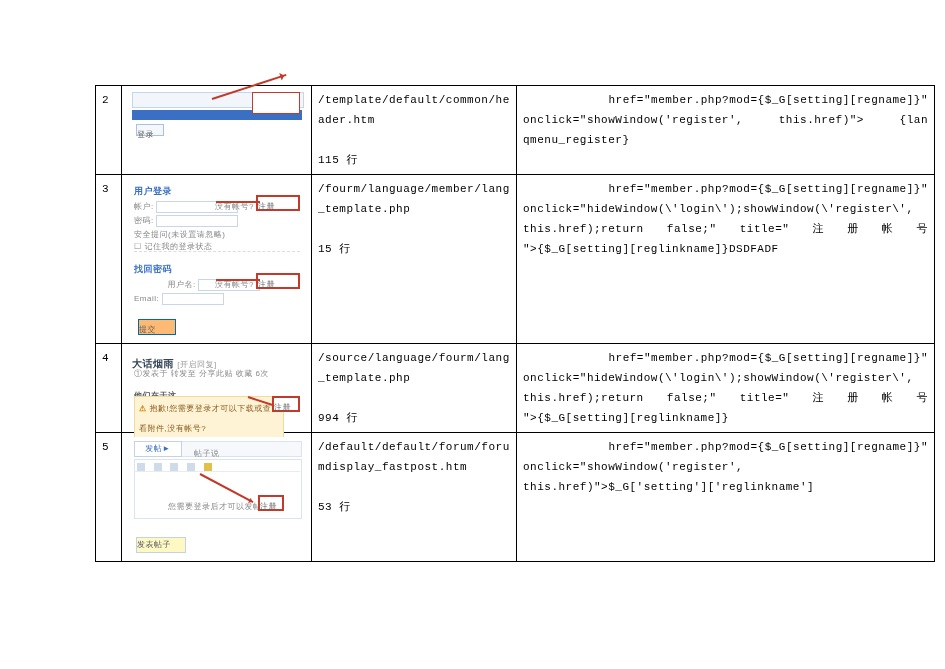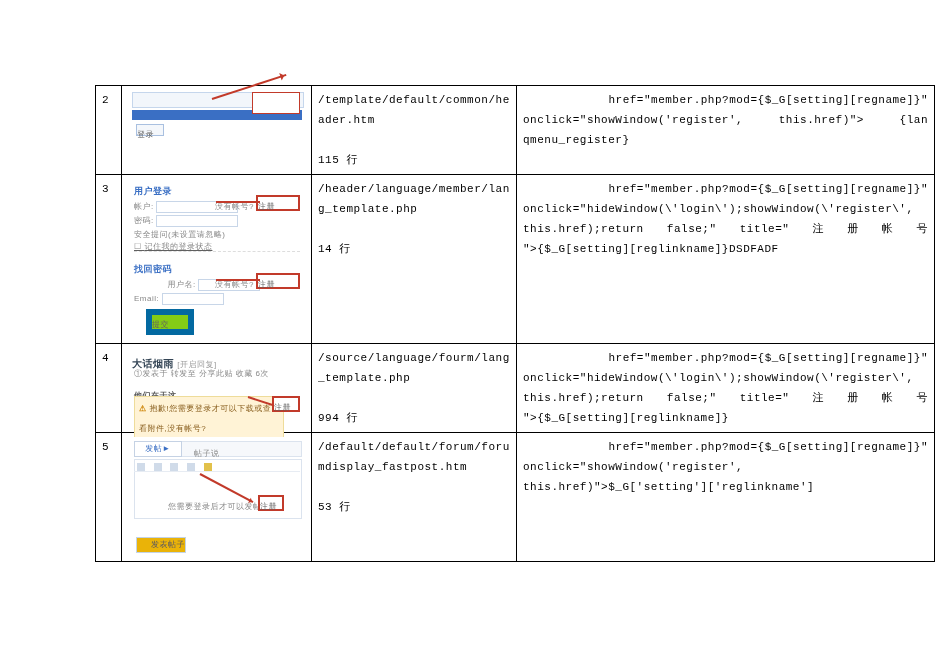--- a/index.html
+++ b/index.html
@@ -97,22 +97,22 @@
   .shot3 .arrowA {
     position:absolute; width:44px; height:0; border-top:2px solid #c23a2a;
   }
   .shot3 .arrowA::after{
     content:''; position:absolute; right:-2px; top:-4px;
     border:3px solid transparent; border-left-color:#c23a2a;
   }
   .shot3 .sep { position:absolute; left:6px; top:72px; width:166px; border-top:1px dashed #dddddd; }
   .shot3 .title2 { position:absolute; top:80px; left:6px; color:#3a6fc4; font-weight:bold; font-size:9px; }
   .shot3 .btnSubmit {
-    position:absolute; left:18px; bottom:4px; width:36px; height:14px;
-    border:6px solid #0369a1; background:#84cc16;
+    position:absolute; left:10px; bottom:4px; width:36px; height:14px;
+    border:1px solid #0369a1; background:#fdba74;
   }
 
   
   .shot4 { height: 74px; }
   .shot4 .hdr {
     position:absolute; top:6px; left:4px; color:#345; font-size:10px; font-weight:bold;text-align:right;
   }
   .shot4 .sub {
     position:absolute; top:16px; left:6px; color:#888; font-size:8px;
   }
@@ -169,21 +169,21 @@
   .shot5 .arrowC {
     position:absolute; top:36px; left:72px; width:60px; height:0;
     border-top:2px solid #c23a2a; transform:rotate(28deg); transform-origin:left center;
   }
   .shot5 .arrowC::after{
     content:''; position:absolute; right:-2px; top:-4px;
     border:3px solid transparent; border-left-color:#c23a2a;
   }
   .shot5 .postbtn {
     position:absolute; left:8px; bottom:4px; width:48px; height:14px;
-    border:1px solid #c3d3e6; background:#eab308; color:#556; font-size:8px; text-align:right; line-height:14px;
+    border:1px solid #c3d3e6; background:#fef9c3; color:#556; font-size:8px; text-align:left; line-height:14px;
   }
 
   
   .jline { display:flex; justify-content:space-between; }
   .jline span { white-space:nowrap; }
 
 </style>
 </head>
 <body>
 
@@ -238,21 +238,21 @@
           <span class="lbl">帐户:</span>
           <span class="fld"></span>
         </div>
         <div class="row" style="top:32px;">
           <span class="lbl">密码:</span>
           <span class="fld"></span>
         </div>
         <div class="row" style="top:46px;">
           <span class="lbl">安全提问(未设置请忽略)</span>
         </div>
-        <div class="row" style="top:58px;text-decoration:underline;">
+        <div class="row" style="top:58px;">
           <span style="color:#888">☐ <span>记住我的登录状态</span></span>
         </div>
         <span style="position:absolute; top:18px; right:52px; color:#888; font-size:8px;">没有帐号?</span>
         <div class="redbox" style="top:16px; right:6px;">注册</div>
         <div class="arrowA" style="top:22px; left:88px;"></div>
 
         <div class="sep"></div>
         <span class="title2">找回密码</span>
         <div class="row" style="top:96px;text-align:center;">
           <span class="lbl">用户名:</span>
@@ -263,23 +263,23 @@
           <span class="fld" style="width:60px"></span>
         </div>
         <span style="position:absolute; top:96px; right:52px; color:#888; font-size:8px;">没有帐号?</span>
         <div class="redbox" style="top:94px; right:6px;">注册</div>
         <div class="arrowA" style="top:100px; left:88px;"></div>
         <div class="btnSubmit">提交</div>
       </div>
     </td>
 
     <td>
-      <div>/header/language/member/lang_template.php</div>
+      <div>/fourm/language/member/lang_template.php</div>
       <div style="height:20px"></div>
-      <div>14 行</div>
+      <div>15 行</div>
     </td>
 
     <td>
       <div style="text-align:right">href="member.php?mod={$_G[setting][regname]}"</div>
       <div>onclick="hideWindow(\'login\');showWindow(\'register\',</div>
       <div class="jline">
         <span>this.href);return</span>
         <span>false;"</span>
         <span>title="</span>
         <span>注</span>

